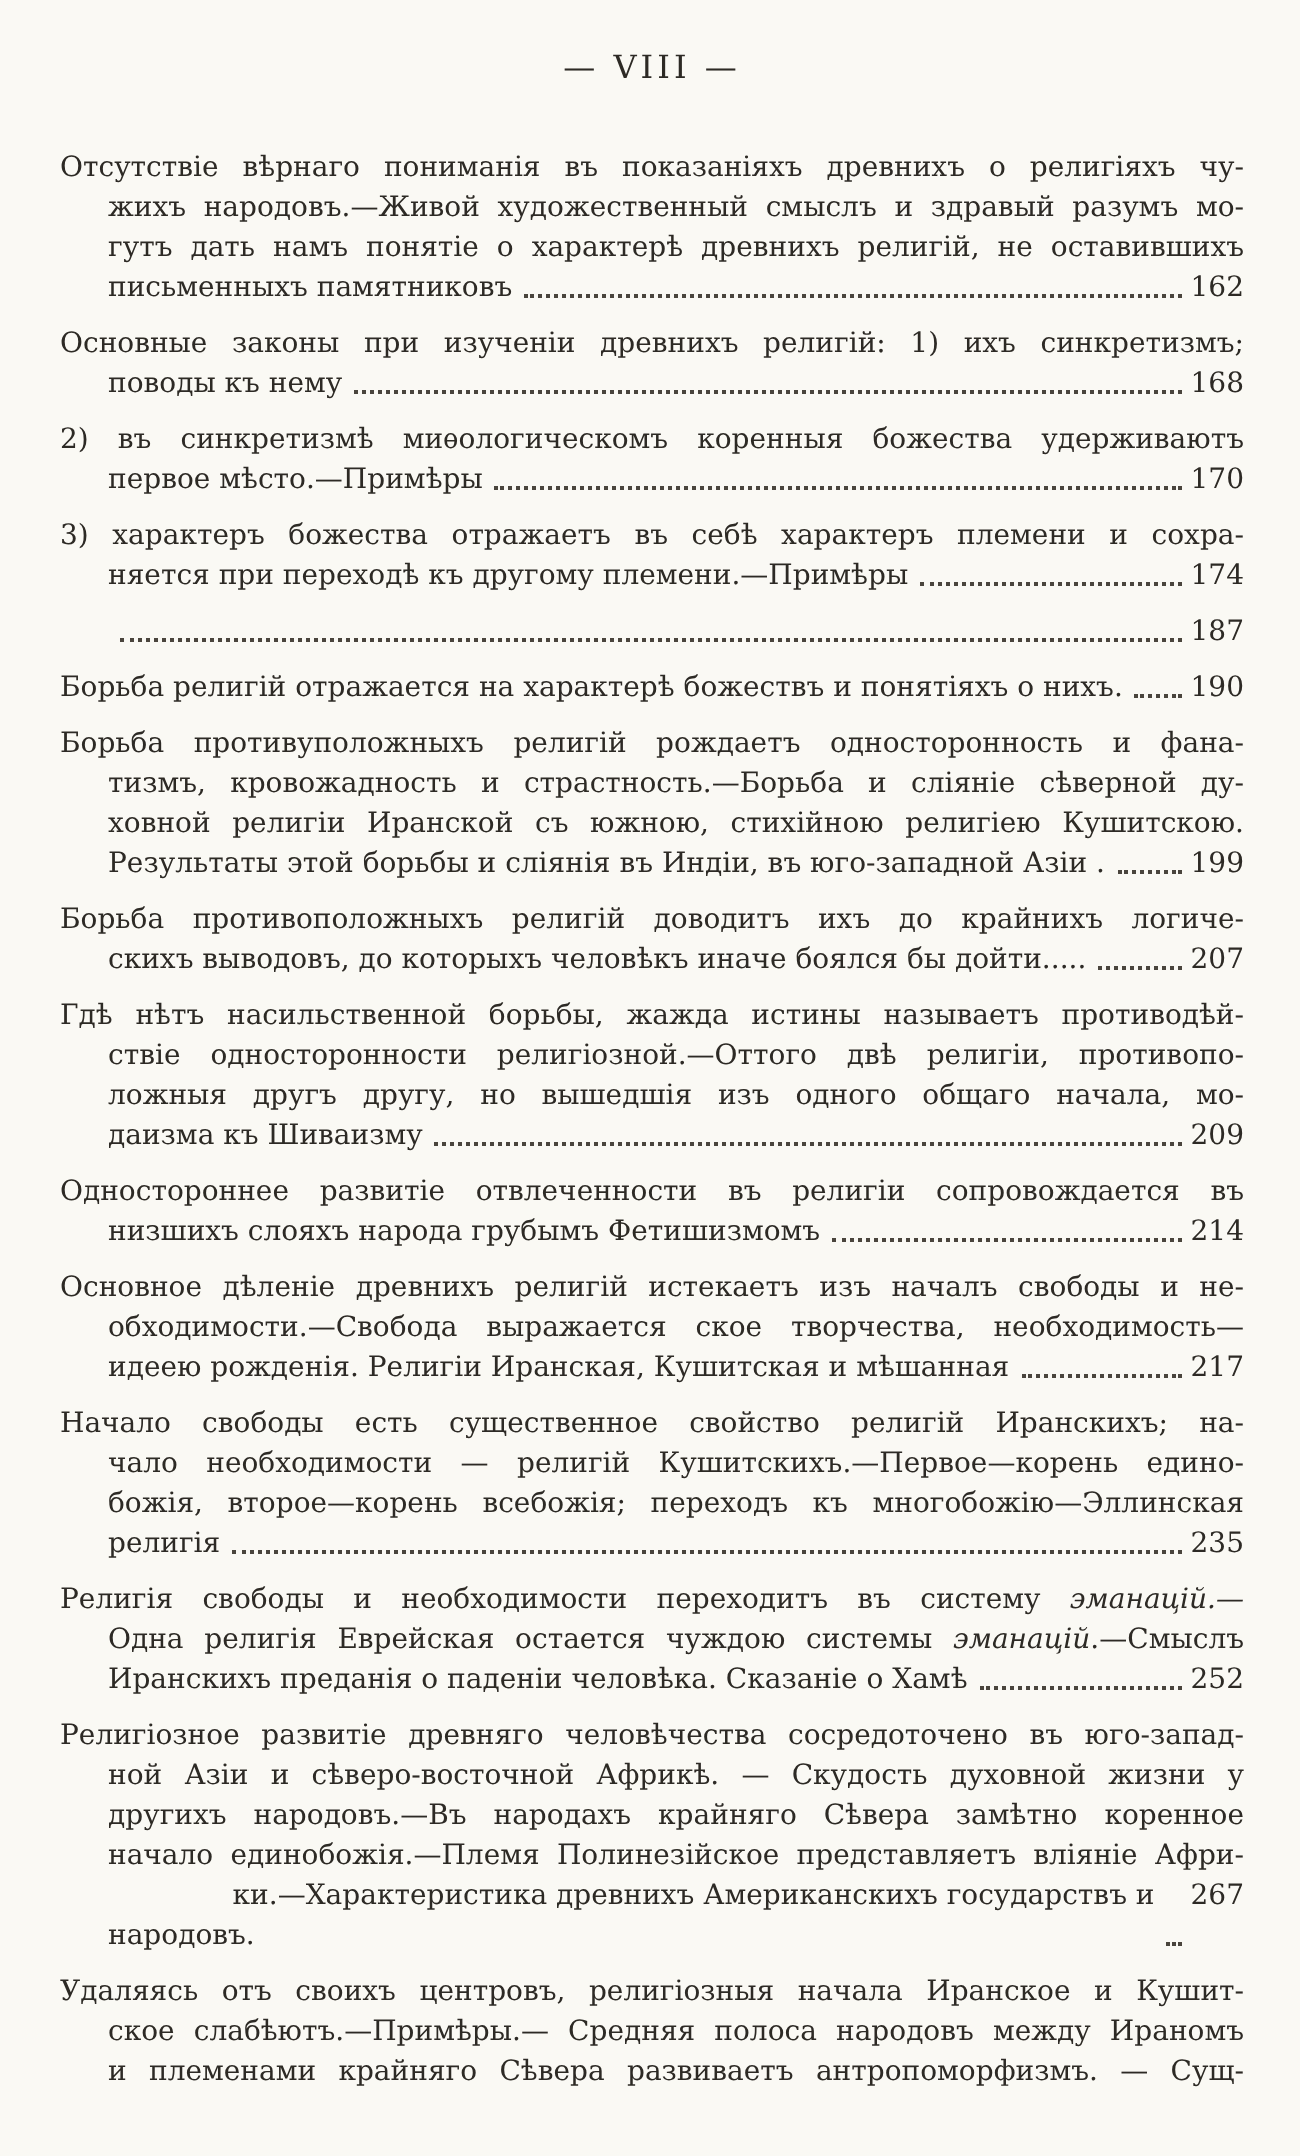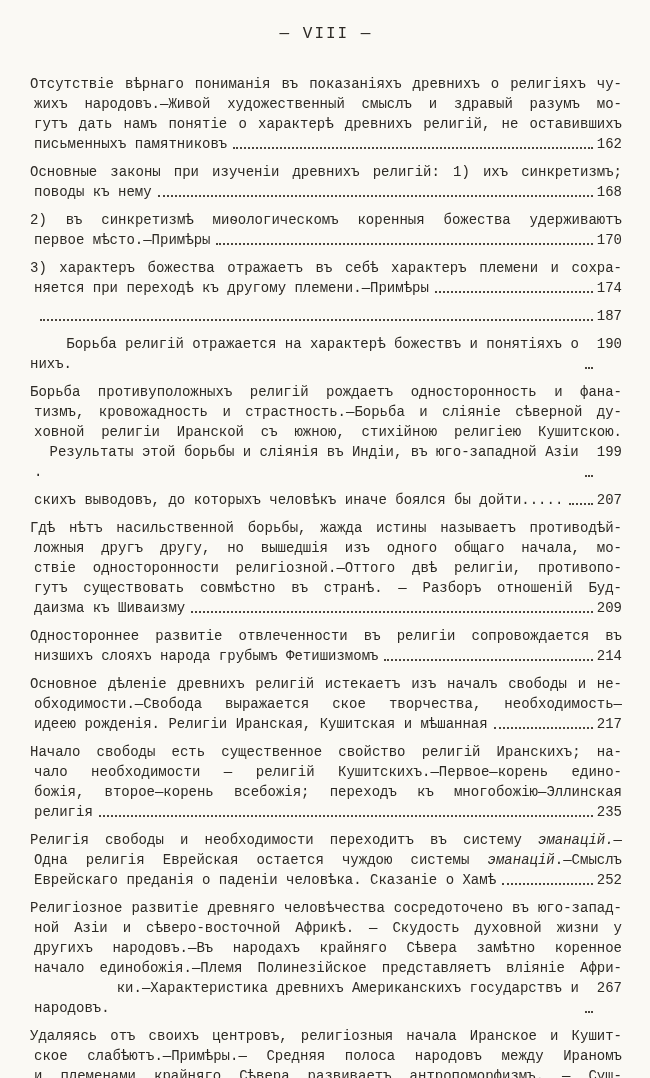--- a/index.html
+++ b/index.html
@@ -11,35 +11,34 @@
     color: #2d2a25;
     font-family: "DejaVu Serif", serif;
     font-size: 14px;
     line-height: 20px;
     overflow: hidden;
   }
   .page {
     width: 650px;
     height: 1068px;
     padding: 24px 28px 0 30px;
-    font-family: Liberation Mono, monospace;
   }
   .folio-header {
     text-align: center;
     font-size: 16px;
     letter-spacing: 2px;
     margin-bottom: 30px;
   }
   .toc-list { }
   .entry { margin-bottom: 8px; }
   .line {
     text-align: justify;
     text-align-last: justify;
   }
-  .line.cont { margin-left: 4px; }
+  .line.cont { margin-left: 24px; }
   .line.last {
     display: flex;
     align-items: baseline;
     text-align: right;
     text-align-last: left;
   }
   .ltext { flex: 0 1 auto; }
   .leader {
     flex: 1 1 auto;
     align-self: flex-end;
@@ -108,31 +107,31 @@
         <div class="line">Борьба противуположныхъ религій рождаетъ односторонность и фана-</div>
         <div class="line cont">тизмъ, кровожадность и страстность.—Борьба и сліяніе сѣверной ду-</div>
         <div class="line cont">ховной религіи Иранской съ южною, стихійною религіею Кушитскою.</div>
         <div class="line last cont">
           <span class="ltext">Результаты этой борьбы и сліянія въ Индіи, въ юго-западной Азіи .</span>
           <span class="leader"></span>
           <span class="pg">199</span>
         </div>
       </div>
       <div class="entry">
+        <div class="line">Борьба противоположныхъ религій доводитъ ихъ до крайнихъ логиче-</div>
         <div class="line last cont">
           <span class="ltext">скихъ выводовъ, до которыхъ человѣкъ иначе боялся бы дойти.....</span>
           <span class="leader"></span>
           <span class="pg">207</span>
         </div>
       </div>
       <div class="entry">
         <div class="line">Гдѣ нѣтъ насильственной борьбы, жажда истины называетъ противодѣй-</div>
+        <div class="line cont">ствіе односторонности религіозной.—Оттого двѣ религіи, противопо-</div>
         <div class="line cont">ложныя другъ другу, но вышедшія изъ одного общаго начала, мо-</div>
-        <div class="line cont">ствіе односторонности религіозной.—Оттого двѣ религіи, противопо-</div>
-        <div class="line cont">гутъ существовать совмѣстно въ странѣ. — Разборъ отношеній Буд-</div>
         <div class="line last cont">
           <span class="ltext">даизма къ Шиваизму</span>
           <span class="leader"></span>
           <span class="pg">209</span>
         </div>
       </div>
       <div class="entry">
         <div class="line">Одностороннее развитіе отвлеченности въ религіи сопровождается въ</div>
         <div class="line last cont">
           <span class="ltext">низшихъ слояхъ народа грубымъ Фетишизмомъ</span>
@@ -156,21 +155,21 @@
         <div class="line last cont">
           <span class="ltext">религія</span>
           <span class="leader"></span>
           <span class="pg">235</span>
         </div>
       </div>
       <div class="entry">
         <div class="line"><span>Религія свободы и необходимости переходитъ въ систему </span><span class="it">эманацій.—</span></div>
         <div class="line cont"><span>Одна религія Еврейская остается чуждою системы </span><span class="it">эманацій</span><span>.—Смыслъ</span></div>
         <div class="line last cont">
-          <span class="ltext">Еврейскаго преданія о паденіи человѣка. Сказаніе о Хамѣ</span>
+          <span class="ltext">Иранскихъ преданія о паденіи человѣка. Сказаніе о Хамѣ</span>
           <span class="leader"></span>
           <span class="pg">252</span>
         </div>
       </div>
       <div class="entry">
         <div class="line">Религіозное развитіе древняго человѣчества сосредоточено въ юго-запад-</div>
         <div class="line cont">ной Азіи и сѣверо-восточной Африкѣ. — Скудость духовной жизни у</div>
         <div class="line cont">другихъ народовъ.—Въ народахъ крайняго Сѣвера замѣтно коренное</div>
         <div class="line cont">начало единобожія.—Племя Полинезійское представляетъ вліяніе Афри-</div>
         <div class="line last cont">

